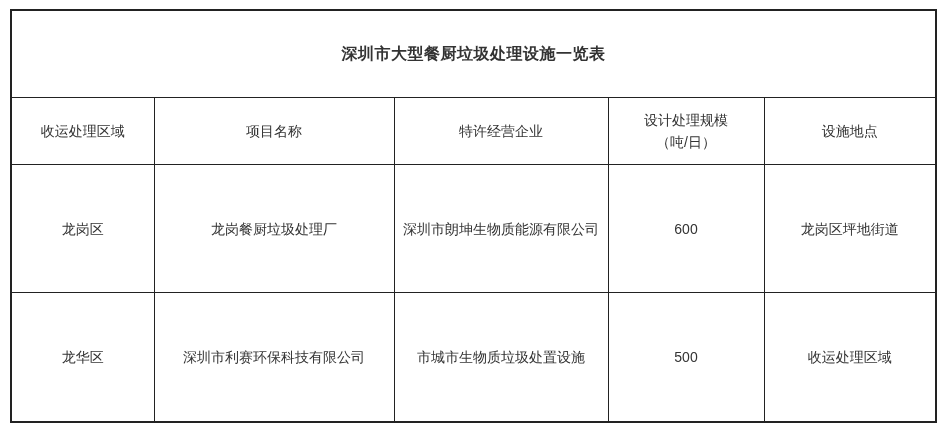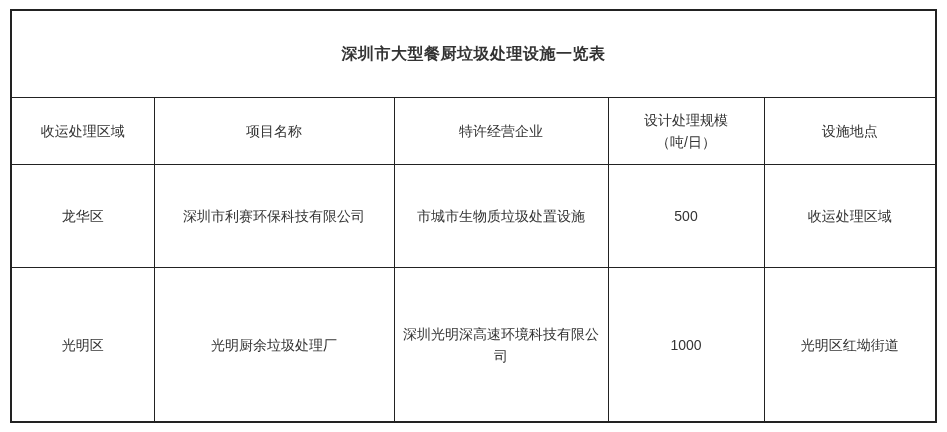--- a/index.html
+++ b/index.html
@@ -67,28 +67,28 @@
         <th>特许经营企业</th>
         <th>
           <div class="hdr-sub">设计处理规模</div>
           <div class="hdr-sub">（吨/日）</div>
         </th>
         <th>设施地点</th>
       </tr>
     </thead>
     <tbody>
       <tr>
+        <td>龙岗区</td>
+        <td>龙岗餐厨垃圾处理厂</td>
+        <td>深圳市朗坤生物质能源有限公司</td>
+        <td>600</td>
+        <td>龙岗区坪地街道</td>
+      </tr>
+      <tr>
         <td>龙华区</td>
         <td>深圳市利赛环保科技有限公司</td>
         <td>市城市生物质垃圾处置设施</td>
         <td>500</td>
         <td>收运处理区域</td>
       </tr>
-      <tr>
-        <td>光明区</td>
-        <td>光明厨余垃圾处理厂</td>
-        <td>深圳光明深高速环境科技有限公司</td>
-        <td>1000</td>
-        <td>光明区红坳街道</td>
-      </tr>
     </tbody>
   </table>
 </div>
 
 </body></html>

